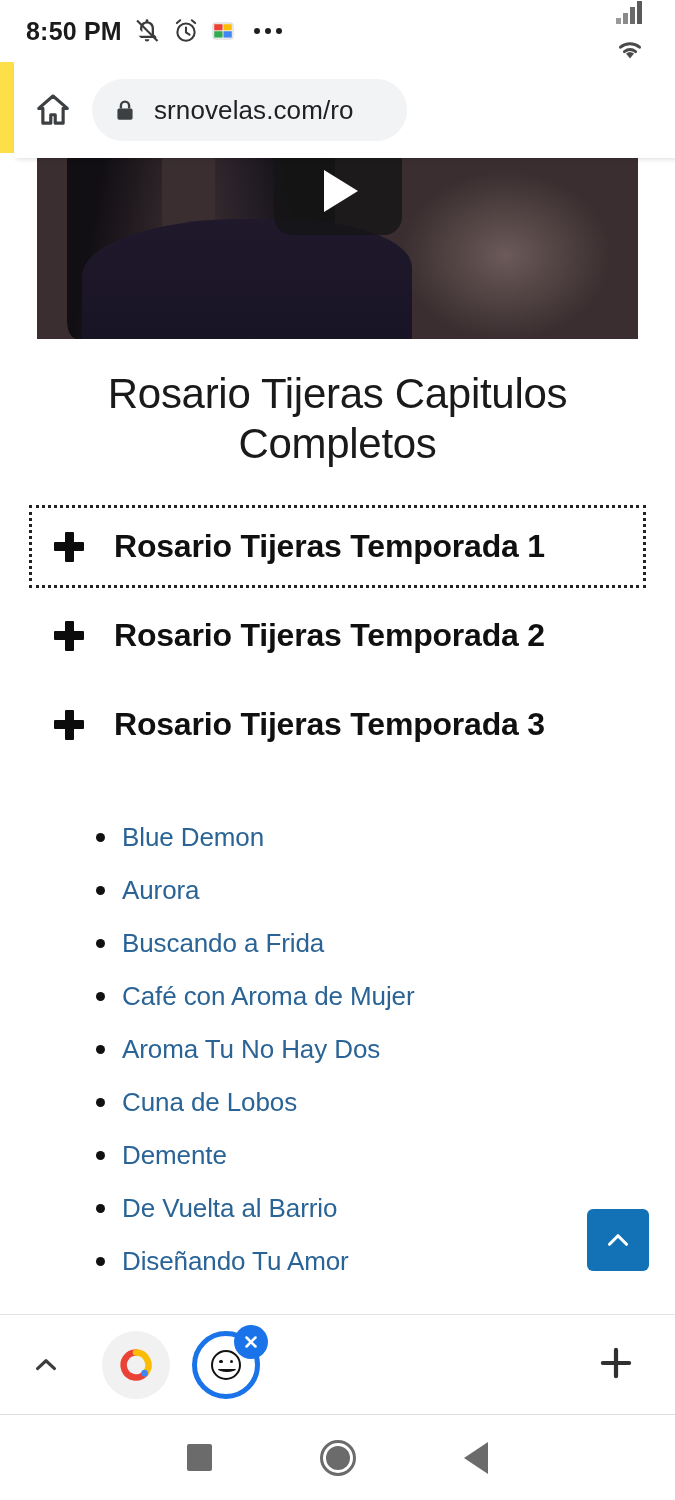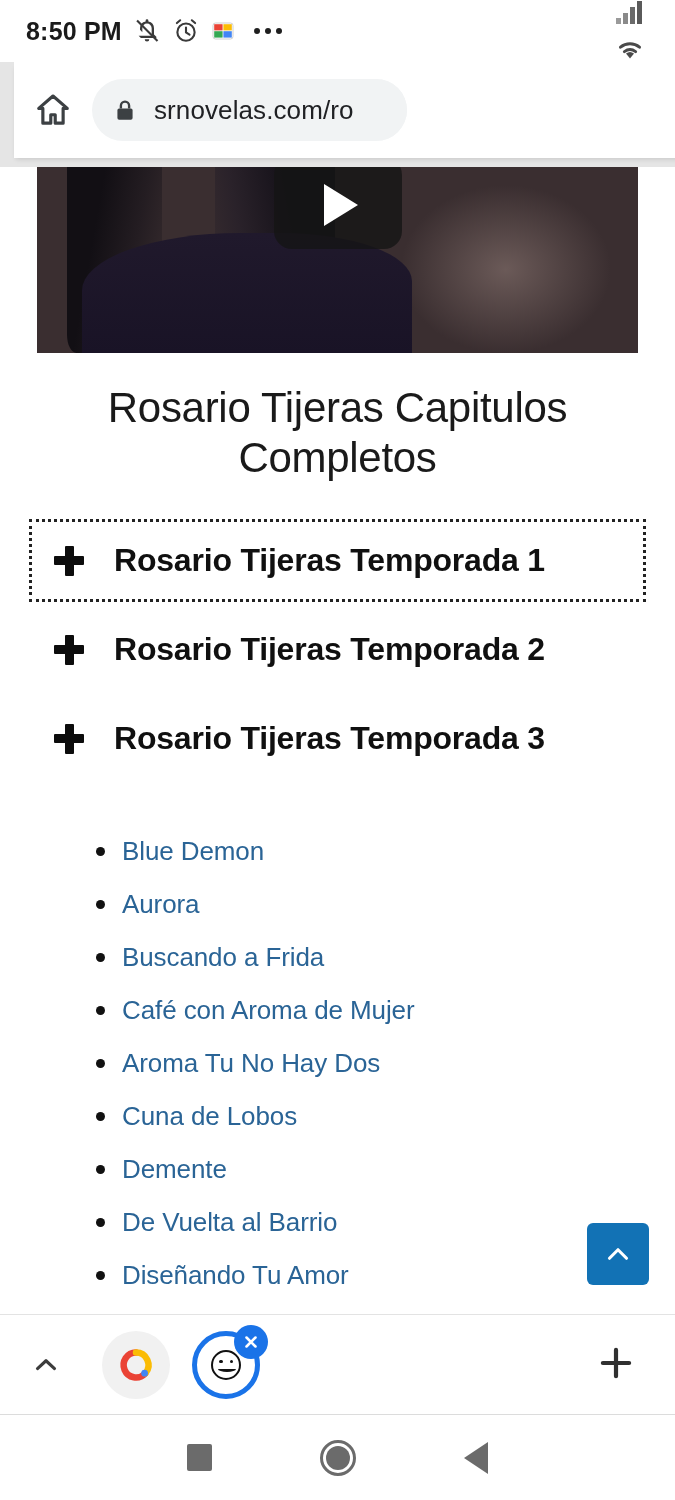--- a/index.html
+++ b/index.html
@@ -2,21 +2,21 @@
 <html><head>
 <meta charset="utf-8">
 <style>
   * { margin:0; padding:0; box-sizing:border-box; }
   html,body {
     width:675px; height:1500px;
     background:#ffffff;
     font-family:"Liberation Sans", sans-serif;
     overflow:hidden;
   }
-  #screen { position:relative; width:675px; height:1156px; background:#e5e5e5; }
+  #screen { position:relative; width:675px; height:1156px; background:#fde047; }
 
   
   .statusbar{
     position:absolute; top:0; left:0; width:675px; height:62px;
     display:flex; align-items:center; justify-content:space-between;
     padding:0 22px 0 26px; background:#fff;
   }
   .sb-left{ display:flex; align-items:center; gap:11px; }
   .sb-time{ font-size:25px; font-weight:700; color:#1b1b1b; letter-spacing:.2px; }
   .sb-right{ display:flex; align-items:center; gap:12px;flex-direction:column; }
@@ -61,21 +61,21 @@
   .tabcount{
     width:42px; height:42px; border:3.5px solid #3c4043; border-radius:10px;
     display:flex; align-items:center; justify-content:center;
   }
   .tabcount span{ font-size:22px; font-weight:700; color:#3c4043; line-height:1; }
   .kebab{ display:flex; flex-direction:column; gap:6px; align-items:center; padding:6px; }
   .kebab i{ width:7px; height:7px; border-radius:50%; background:#3c4043; display:block; }
 
   
   .page{
-    position:absolute; top:167px; left:0; width:675px; height:1156px;
+    position:absolute; top:153px; left:0; width:675px; height:1156px;
     background:#fff; overflow:hidden;
   }
 
   .video{
     position:relative; margin:0 37px; height:186px; overflow:hidden;
     background:#4a3c3f;
   }
   .video .bg{
     position:absolute; inset:0;
     background:

